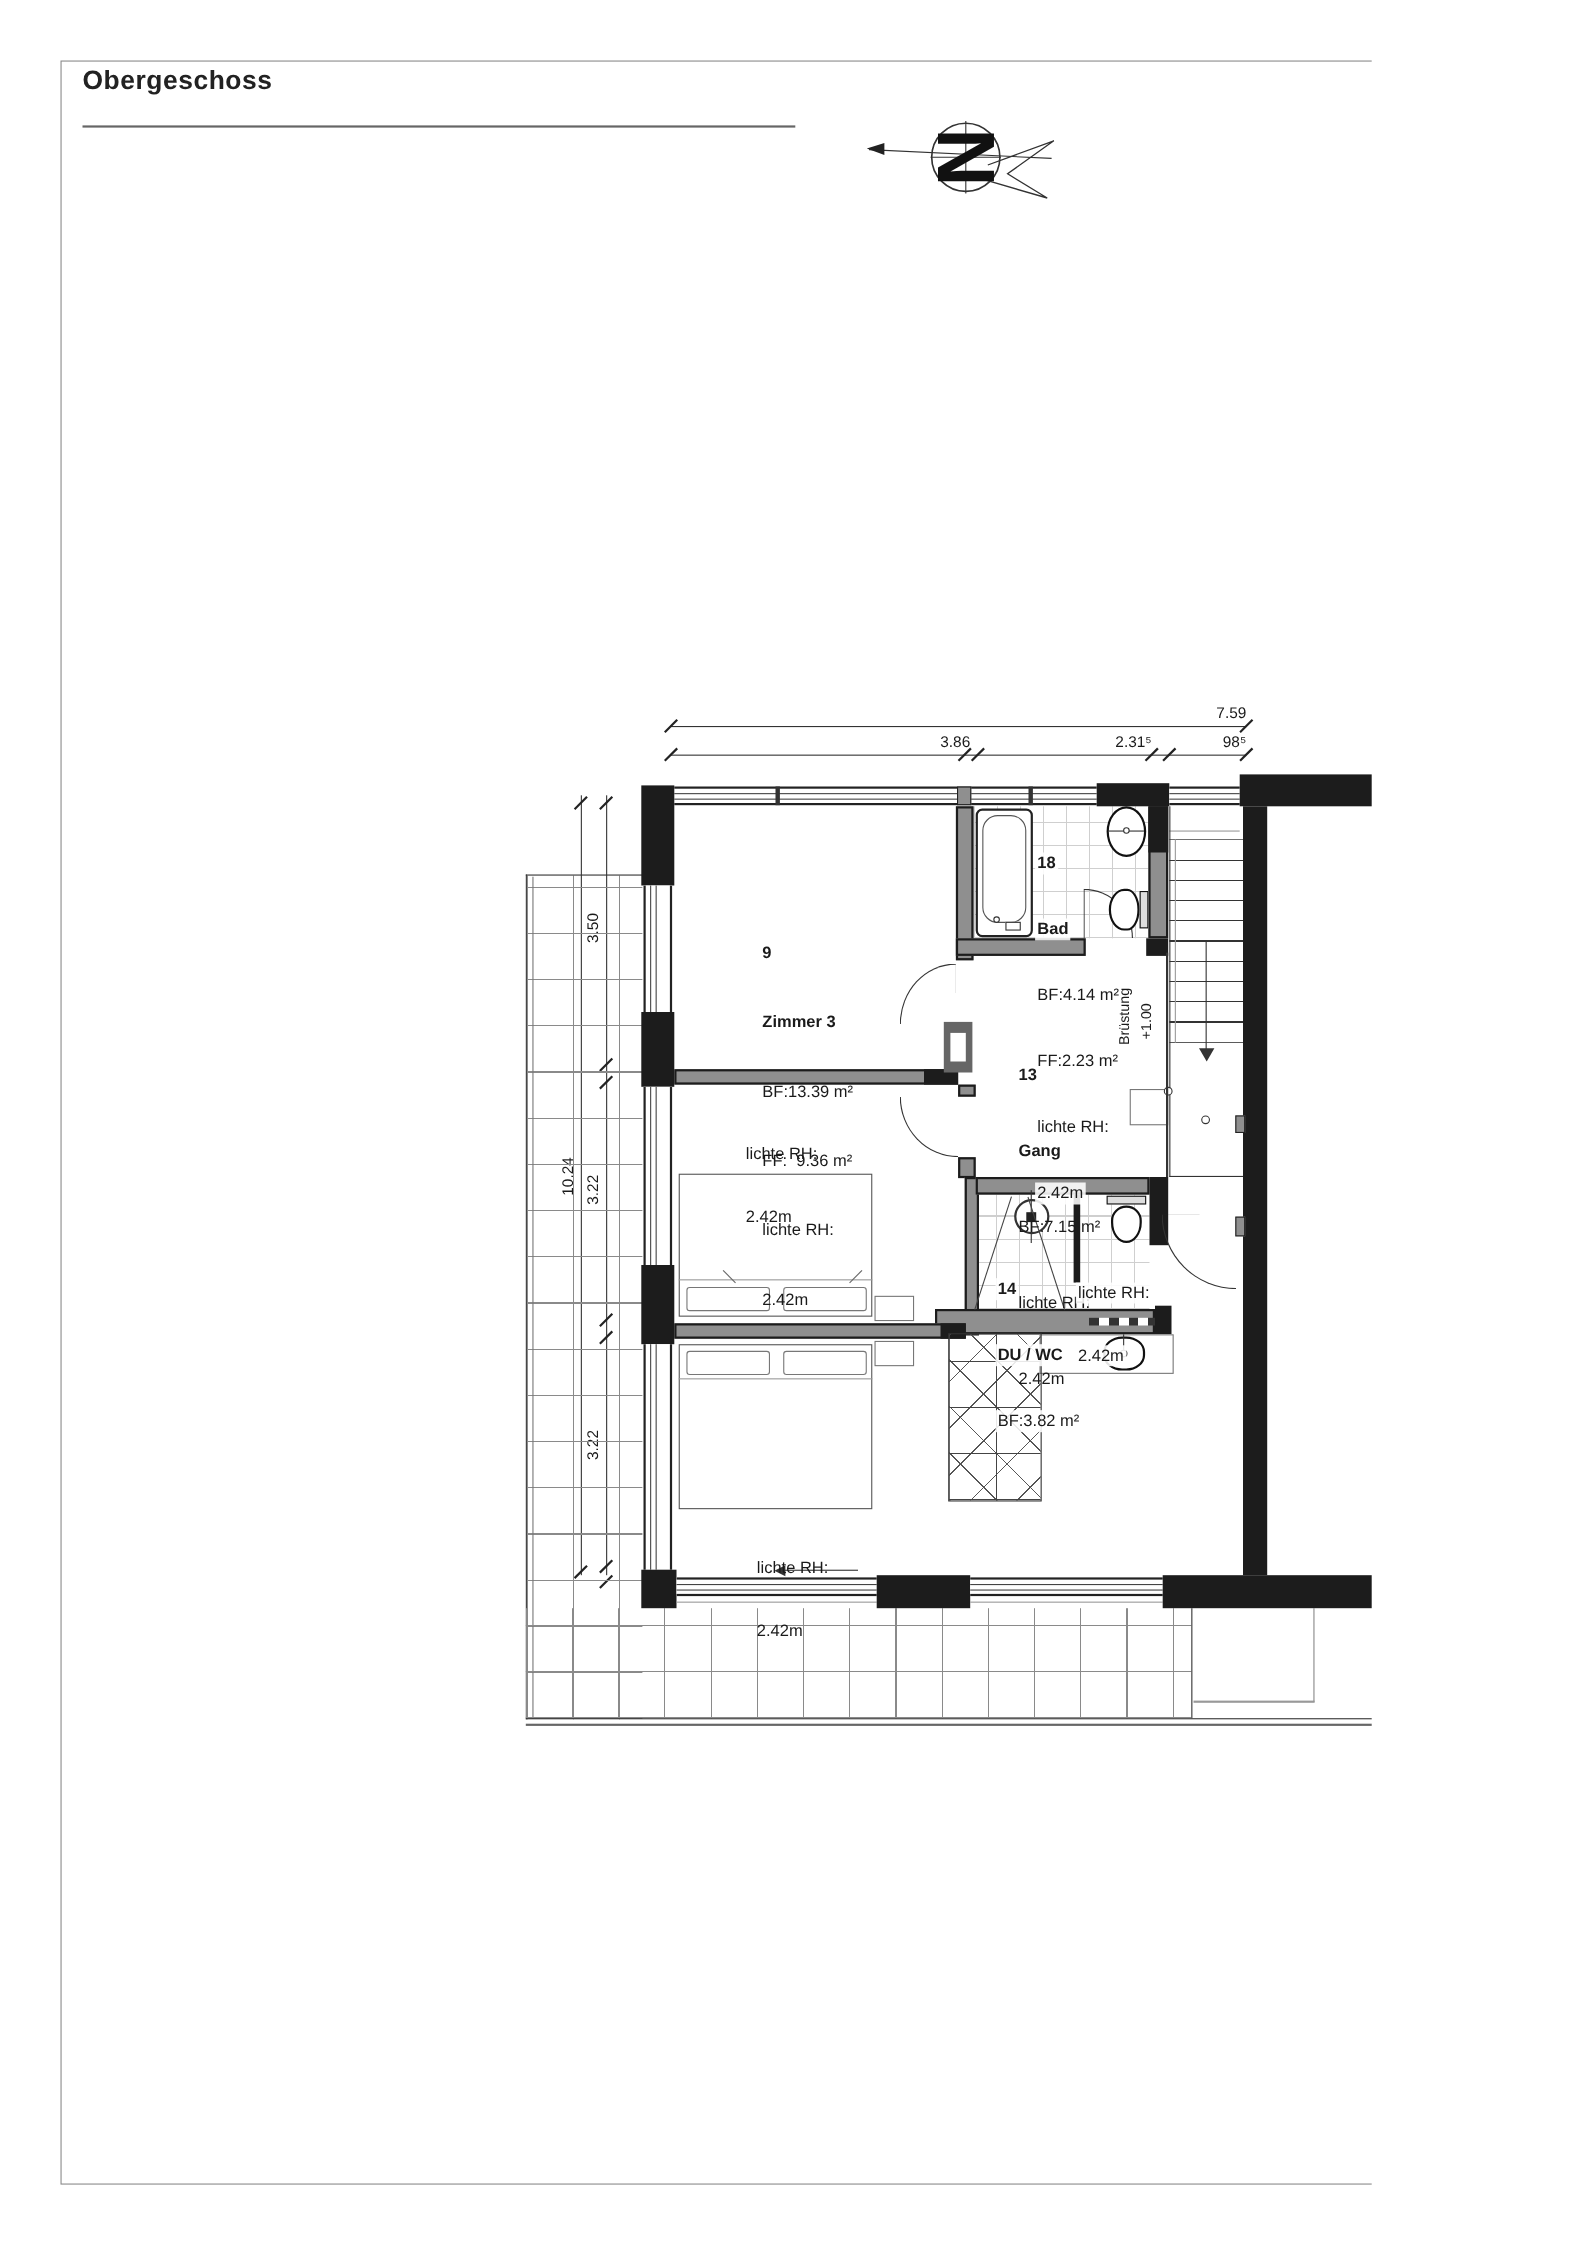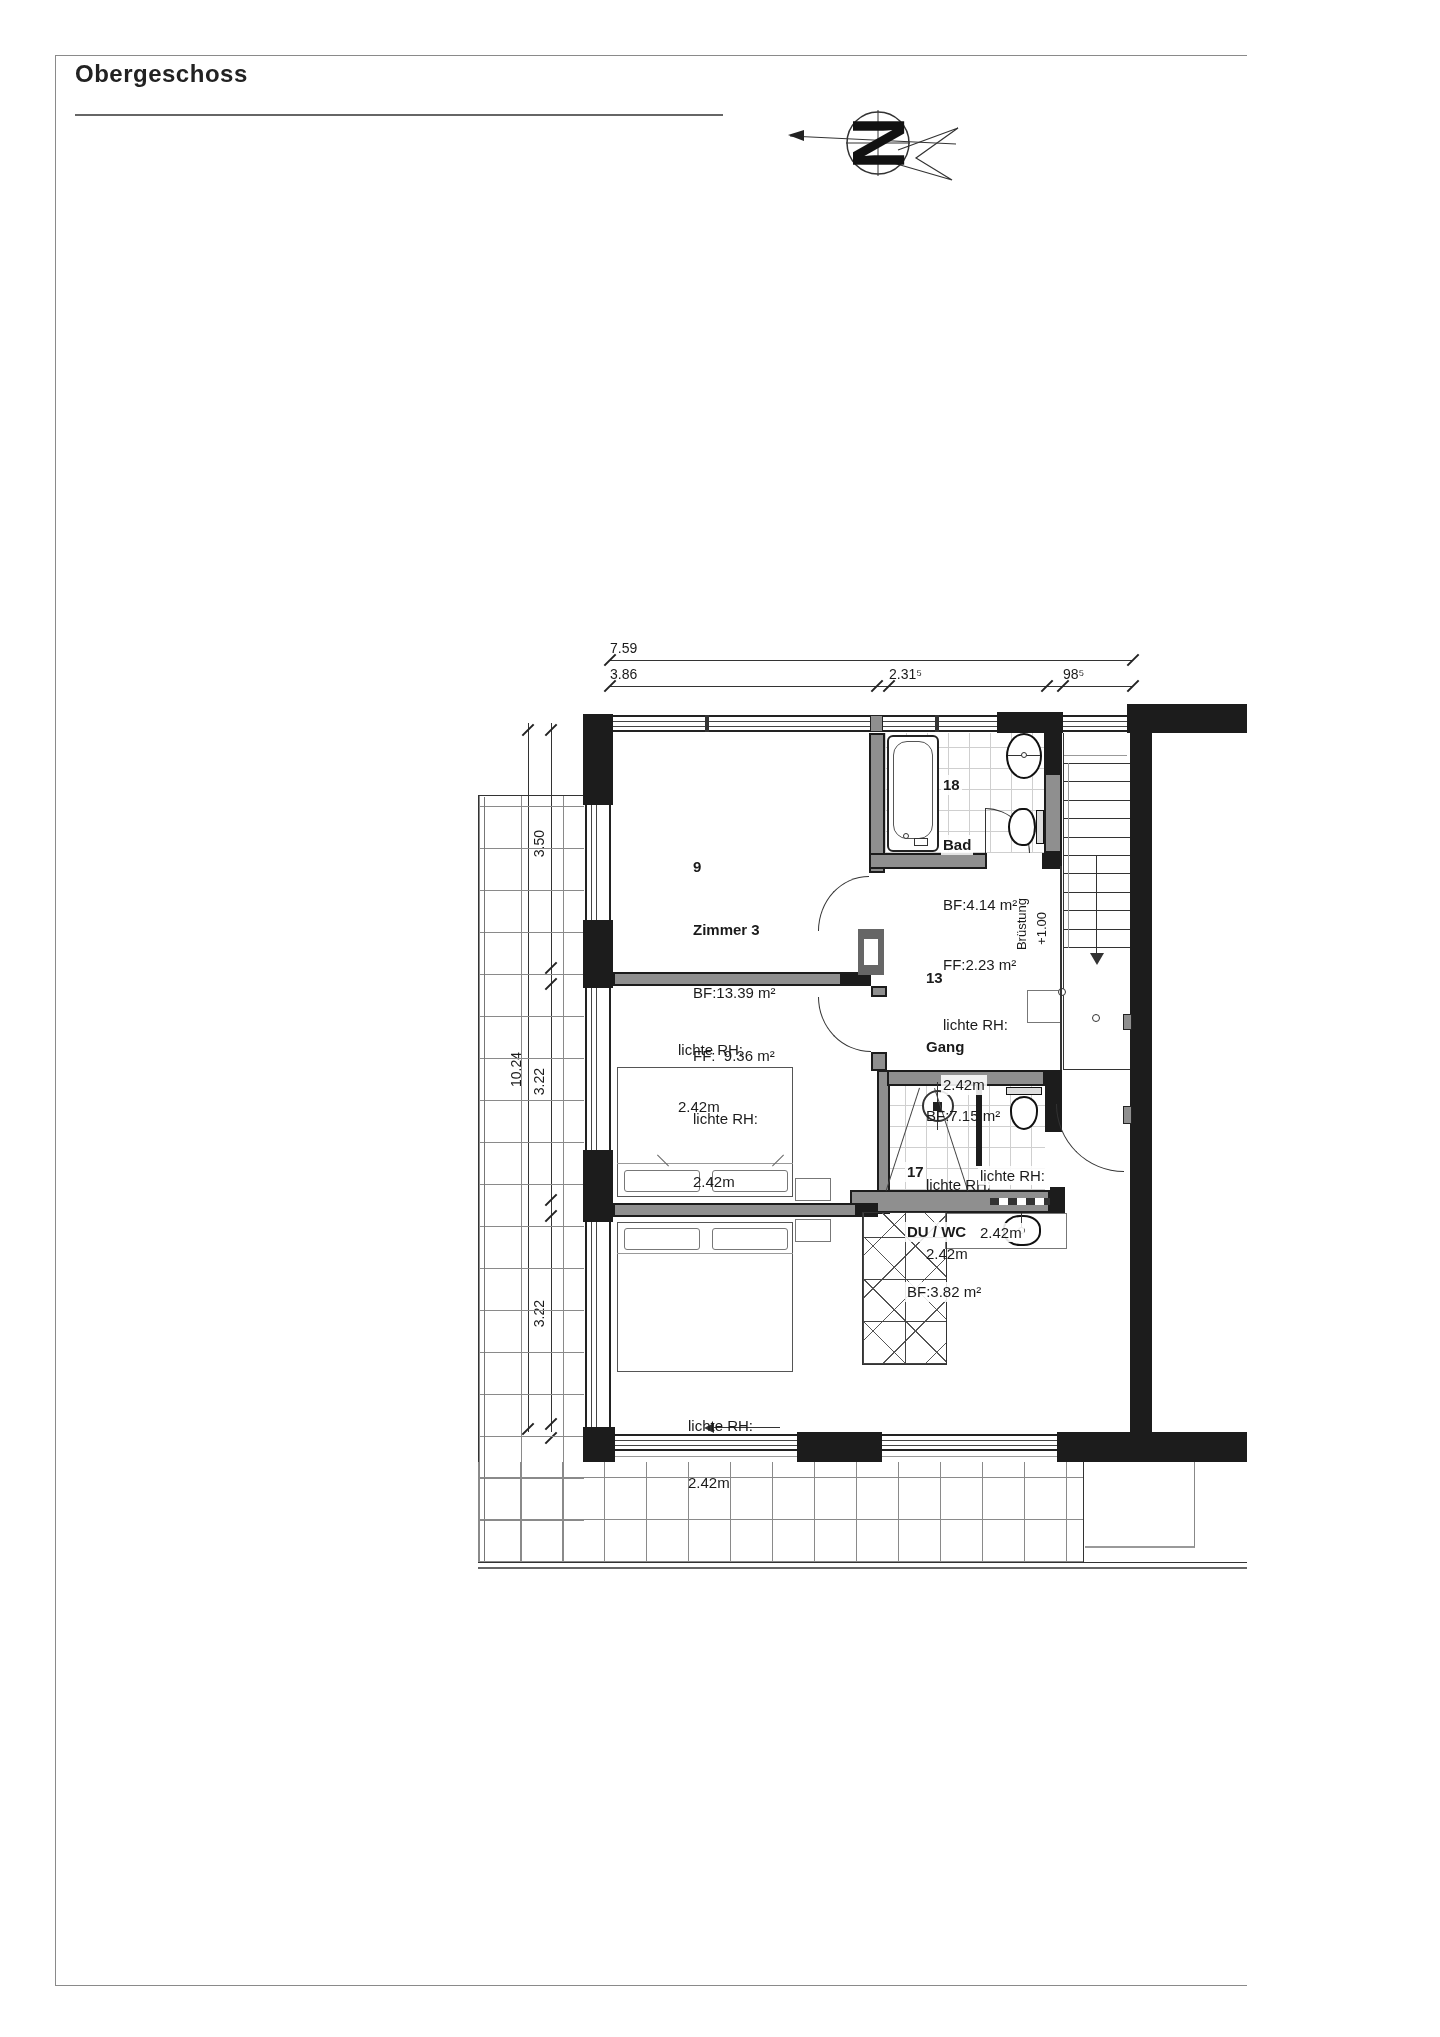--- a/index.html
+++ b/index.html
@@ -30,21 +30,21 @@
   .balgrid{background-image:repeating-linear-gradient(0deg,#8a8a8a 0 1px,transparent 1px 42px),
            repeating-linear-gradient(90deg,#8a8a8a 0 1px,transparent 1px 42px);}
   .xhatch{border:1px solid #333;box-sizing:border-box;
           background-image:repeating-linear-gradient(0deg,#444 0 1px,transparent 1px 42px),
           repeating-linear-gradient(90deg,#444 0 1px,transparent 1px 42px),
           repeating-linear-gradient(45deg,#555 0 1px,transparent 1px 30px),
           repeating-linear-gradient(135deg,#555 0 1px,transparent 1px 30px);}
   .steps{background-image:repeating-linear-gradient(180deg,#333 0 1px,transparent 1px 18.4px);}
   
   .tick{width:16px;height:2px;background:#222;transform:rotate(-45deg);}
-  .dimlbl{font-size:14px;color:#1a1a1a;text-align:left;}
+  .dimlbl{font-size:14px;color:#1a1a1a;text-align:right;}
   .dimv{font-size:14px;color:#1a1a1a;writing-mode:vertical-rl;transform:rotate(180deg);}
   
   .rb{font-size:15px;line-height:21px;white-space:pre;}
   .rb span{display:block;}
   .rb .b{font-weight:bold;}
   .halo span{background:rgba(255,255,255,.88);width:max-content;padding:0 2px;}
   
   .furn{border:1.5px solid #555;box-sizing:border-box;background:#fff;}
   .thin{border:1px solid #777;box-sizing:border-box;background:#fff;}
   .arc{border:0 solid #333;box-sizing:border-box;}
@@ -261,21 +261,21 @@
     <span>lichte RH:</span>
     <span>2.42m</span>
   </div>
 
   <div class="abs rb" style="left:678px;top:1002px;line-height:19px">
     <span>lichte RH:</span>
     <span>2.42m</span>
   </div>
 
   <div class="abs rb halo" style="left:905px;top:1122px;line-height:20px">
-    <span class="b">17</span>
+    <span class="b">14</span>
     <span class="b">DU / WC</span>
     <span>BF:3.82 m²</span>
   </div>
   <div class="abs rb halo" style="left:978px;top:1128px;line-height:19px">
     <span>lichte RH:</span>
     <span>2.42m</span>
   </div>
 
   <div class="abs rb" style="left:688px;top:1378px;line-height:19px">
     <span>lichte RH:</span>

